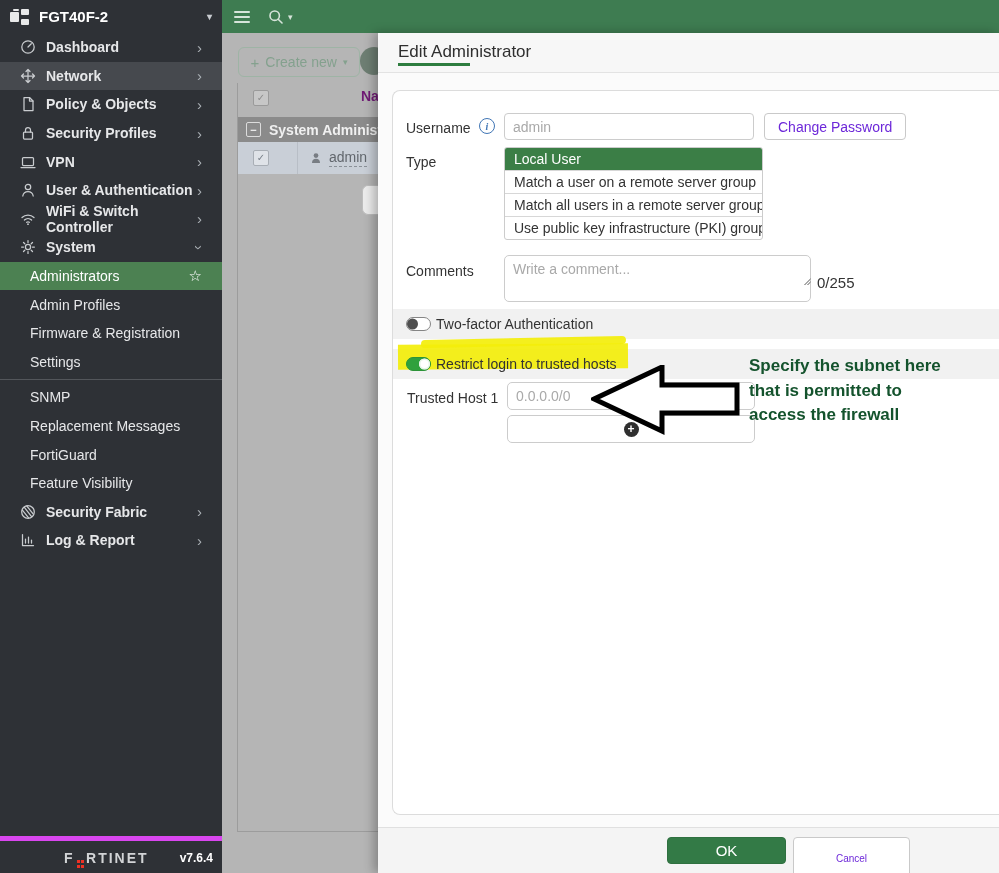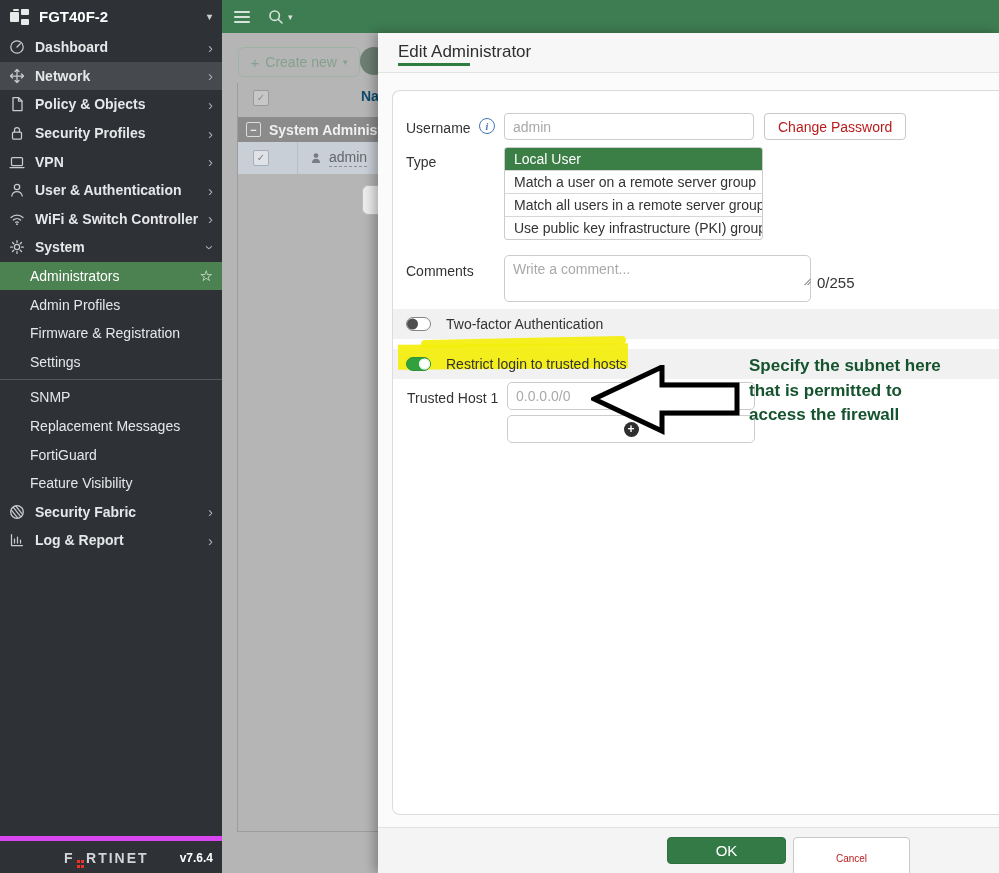--- a/index.html
+++ b/index.html
@@ -5,21 +5,21 @@
   html,body{margin:0;padding:0}
   body{
     width:999px;height:873px;position:relative;overflow:hidden;
     font-family:"Liberation Sans",sans-serif;font-size:14px;color:#333;background:#b5b5b5;
     -webkit-font-smoothing:antialiased;
   }
   
   .sidebar{position:absolute;left:0;top:0;width:222px;height:873px;background:#2e3136;z-index:5}
   .sb-header{height:33px;display:flex;align-items:center;padding:0 10px;color:#fff;font-weight:700;font-size:15px;gap:9px}
   .sb-header .caret{margin-left:auto;color:#c8cbd0;font-size:10px}
-  .sb-item{height:28.6px;display:flex;align-items:center;padding:0 9px;color:#e6e7e9;font-weight:700;cursor:pointer}
+  .sb-item{height:28.6px;display:flex;align-items:center;padding:0 20px;color:#e6e7e9;font-weight:700;cursor:pointer}
   .sb-item .icn{width:16px;height:16px;margin-right:10px;flex:0 0 16px;display:flex;align-items:center;justify-content:center}
   .sb-item svg{stroke:#c9cccf;fill:none;stroke-width:1.25;stroke-linecap:round;stroke-linejoin:round}
   .sb-item .chev{margin-left:auto;color:#aab0b5;font-size:15px;font-weight:400;line-height:1}
   .sb-item .chev.down{transform:rotate(90deg)}
   .sb-item.hovered{background:#46494e}
   .sb-sub{padding-left:30px;font-weight:400}
   .sb-sub.active{background:#4c8152;color:#fff}
   .sb-sub .star{margin-left:auto;color:#fff;font-size:15px;font-weight:400}
   .sb-divider{height:1px;background:#53565b;margin:3px 0}
   .sb-footer{position:absolute;left:0;right:0;bottom:0;height:32px;border-top:5px solid #d946ef}
@@ -38,54 +38,54 @@
   .bg-page{position:absolute;left:222px;top:33px;right:0;bottom:0;background:#b5b5b5;z-index:3}
   .tbl-vline{position:absolute;left:15px;top:50px;bottom:41px;width:1px;background:#9c9c9c}
   .tbl-bline{position:absolute;left:15px;width:150px;bottom:41px;height:1px;background:#9c9c9c}
   .btn-create{position:absolute;left:16px;top:14px;width:120px;height:28px;border:1px solid #9eb4a5;border-radius:6px;
     display:flex;align-items:center;justify-content:center;gap:6px;color:#84a18e;font-size:14px;cursor:pointer}
   .btn-create .plus{font-size:15px;font-weight:400}
   .btn-create .caret{font-size:9px}
   .btn-circle{position:absolute;left:138px;top:14px;width:28px;height:28px;border-radius:50%;background:#6e7e73}
   .cbx{width:14px;height:14px;border-radius:2px;display:flex;align-items:center;justify-content:center;font-size:10px;line-height:1;cursor:pointer}
   .cbx.hdr{position:absolute;left:31px;top:57px;background:#c7c7c7;border:1px solid #9a9a9a;color:#8d8d8d}
-  .col-name{position:absolute;left:139px;top:55px;color:#0c4a6e;font-weight:700}
+  .col-name{position:absolute;left:139px;top:55px;color:#701a75;font-weight:700}
   .row-group{position:absolute;left:16px;top:84px;right:0;height:25px;background:#8b8b8b;color:#f0f0f0;display:flex;align-items:center;gap:8px;padding-left:8px;font-weight:600;overflow:hidden;white-space:nowrap;cursor:pointer}
   .minus-box{width:13px;height:13px;border:1.5px solid #dcdcdc;border-radius:2px;display:flex;align-items:center;justify-content:center;font-size:11px;color:#eee;flex:0 0 13px}
   .row-admin{position:absolute;left:16px;top:109px;right:0;height:32px;background:#c9cfd7;display:flex;align-items:center;cursor:pointer}
   .row-admin .cbx{margin-left:15px;background:#dfe3e8;border:1px solid #a8aeb5;color:#79818a}
   .row-admin .colsep{width:1px;height:32px;background:#b8bec6;margin-left:28px}
   .row-admin svg{fill:#787d83;margin-left:11px}
   .row-admin .nm{color:#62676d;border-bottom:1px dashed #8a9097;margin-left:6px;padding-bottom:1px}
   .pill-cut{position:absolute;left:140px;top:152px;width:20px;height:28px;background:#ececec;border:1px solid #bdbdbd;border-right:none;border-radius:6px 0 0 6px}
   
   .modal{position:absolute;left:378px;top:33px;right:0;bottom:0;background:#fbfbfb;z-index:10;box-shadow:-4px 0 10px rgba(0,0,0,.28)}
   .modal-header{position:relative;height:39px;background:#f7f7f7;border-bottom:1px solid #e3e3e3}
   .modal-title{position:absolute;left:20px;top:9px;font-size:17px;color:#2f2f2f}
   .title-underline{position:absolute;left:20px;top:30px;width:72px;height:3px;background:#2e7d3f}
   .card{position:absolute;left:14px;top:57px;right:0;height:723px;background:#fff;border:1px solid #dcdcdc;border-right:none;border-radius:8px 0 0 8px}
   .lbl{position:absolute;color:#333;font-size:14px}
   .inp{position:absolute;border:1px solid #ccc;border-radius:4px;background:#fff;font-size:14px;color:#333;padding:0 8px;font-family:"Liberation Sans",sans-serif;box-sizing:border-box}
   .inp::placeholder{color:#a9a9a9;opacity:1}
   .info-i{position:absolute;left:86px;top:27px;width:14px;height:14px;border:1.3px solid #4176b5;border-radius:50%;color:#4176b5;
     font-size:10px;font-weight:700;display:flex;align-items:center;justify-content:center;font-family:"Liberation Serif",serif;font-style:italic}
-  .btn{border:1px solid #c9c9c9;border-radius:4px;background:#fff;color:#b91c1c;font-size:14px;font-family:"Liberation Sans",sans-serif;cursor:pointer}
+  .btn{border:1px solid #c9c9c9;border-radius:4px;background:#fff;color:#6d28d9;font-size:14px;font-family:"Liberation Sans",sans-serif;cursor:pointer}
   .btn-chgpwd{position:absolute;left:371px;top:22px;height:27px;padding:0 13px}
   .type-list{position:absolute;left:111px;top:56px;width:257px;border:1px solid #ccc;border-radius:3px;background:#fff;overflow:hidden}
   .type-opt{padding:3px 9px;border-top:1px solid #d7d7d7;font-size:14px;color:#333;cursor:pointer;white-space:nowrap}
   .type-opt:first-child{border-top:none}
   .type-opt.sel{background:#3b7e46;color:#fff}
   .cmt{position:absolute;left:111px;top:164px;width:307px;height:47px;border:1px solid #ccc;border-radius:5px;background:#fff;
     font-size:14px;color:#333;padding:5px 8px;resize:none;font-family:"Liberation Sans",sans-serif;box-sizing:border-box}
   .cmt::placeholder{color:#a9a9a9;opacity:1}
   .resize-corner{position:absolute;left:410px;top:186px;width:8px;height:8px;
     background:linear-gradient(135deg,transparent 55%,#aaa 55%,#aaa 65%,transparent 65%,transparent 75%,#aaa 75%,#aaa 85%,transparent 85%)}
   .counter{position:absolute;left:424px;top:183px;font-size:15px;color:#333}
   .band{position:absolute;left:0;right:0;height:30px;background:#f1f1f1;display:flex;align-items:center;padding-left:13px;box-sizing:border-box}
-  .band .txt{margin-left:15px;color:#333}
+  .band .txt{margin-left:5px;color:#333}
   .band-2fa{top:218px}
   .band-rst{top:258px;background:transparent}
   .band-rst-bg{position:absolute;left:0;right:0;top:258px;height:30px;background:#f1f1f1}
   .hl{position:absolute;background:#f3ee0a;opacity:.92;z-index:1}
   .hl1{left:5px;top:253px;width:230px;height:25px;transform:rotate(-.4deg)}
   .hl2{left:28px;top:247px;width:205px;height:8px;transform:rotate(-1.2deg);border-radius:4px}
   .band-rst{z-index:2}
   .toggle{width:25px;height:14px;border-radius:8px;position:relative;flex:0 0 25px;box-sizing:border-box;cursor:pointer}
   .toggle .knob{position:absolute;top:50%;transform:translateY(-50%);width:11px;height:11px;border-radius:50%}
   .toggle.off{background:#fff;border:1.5px solid #858585}

